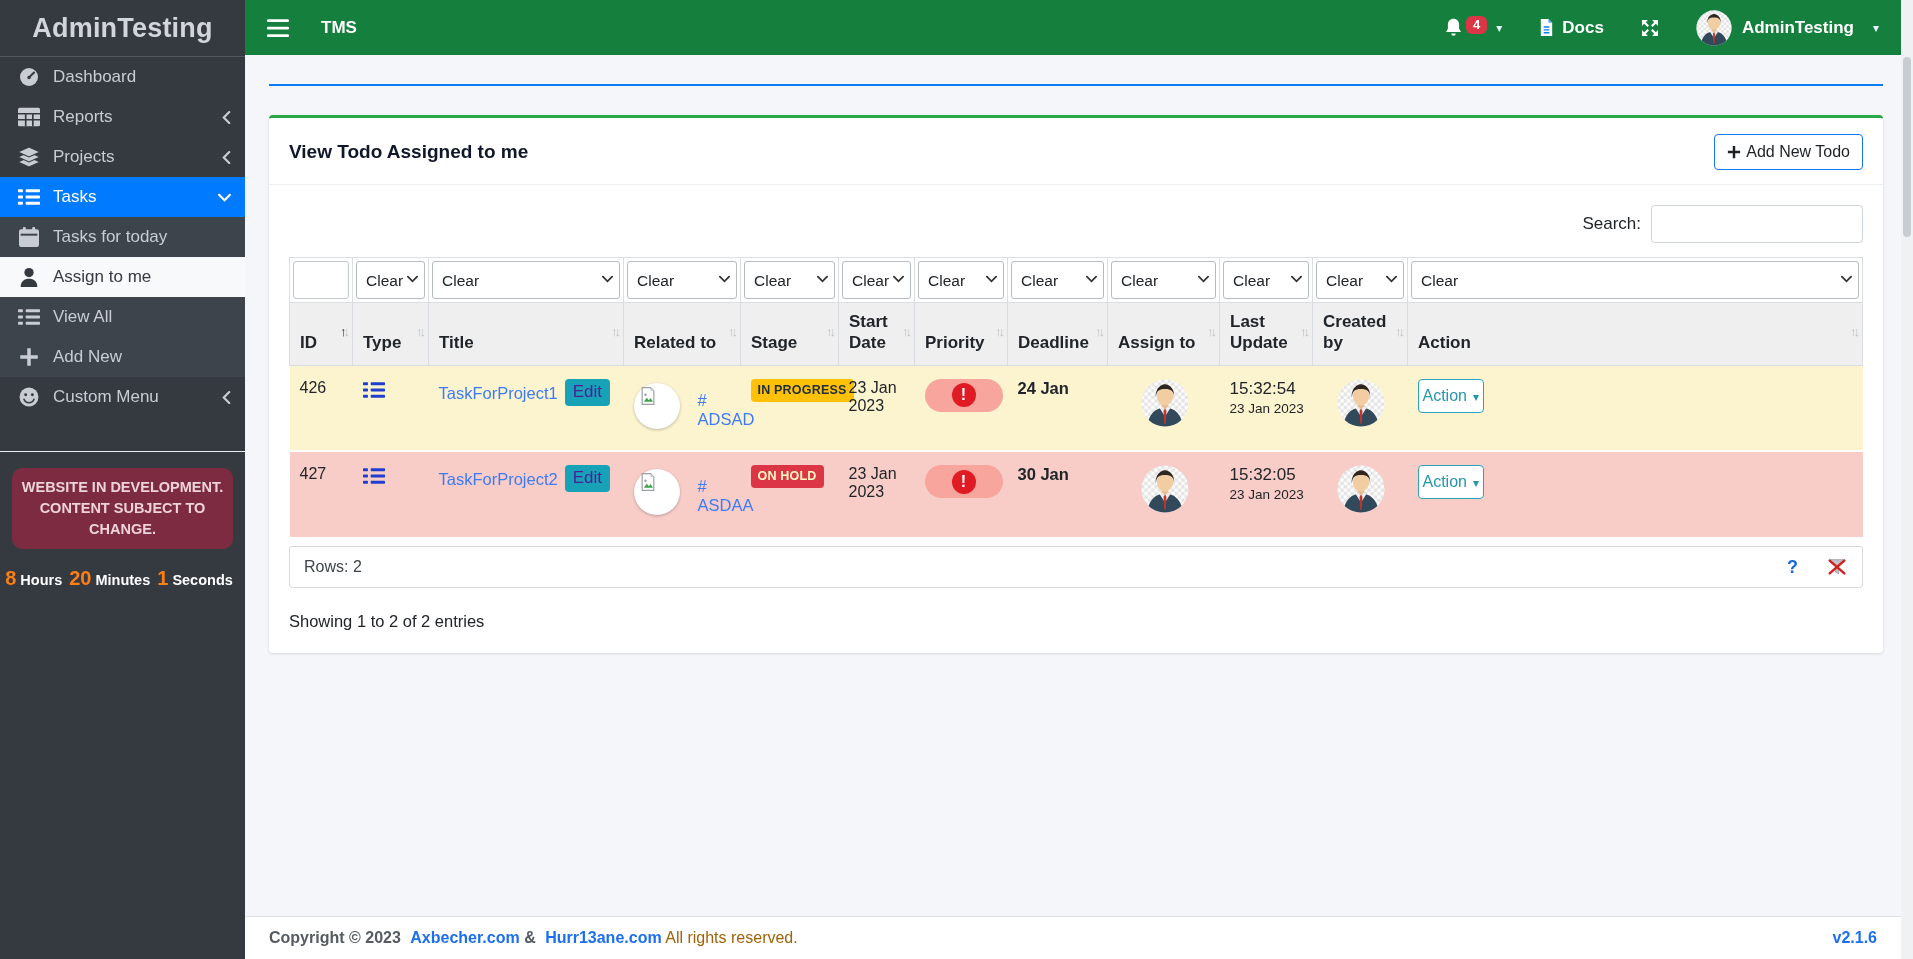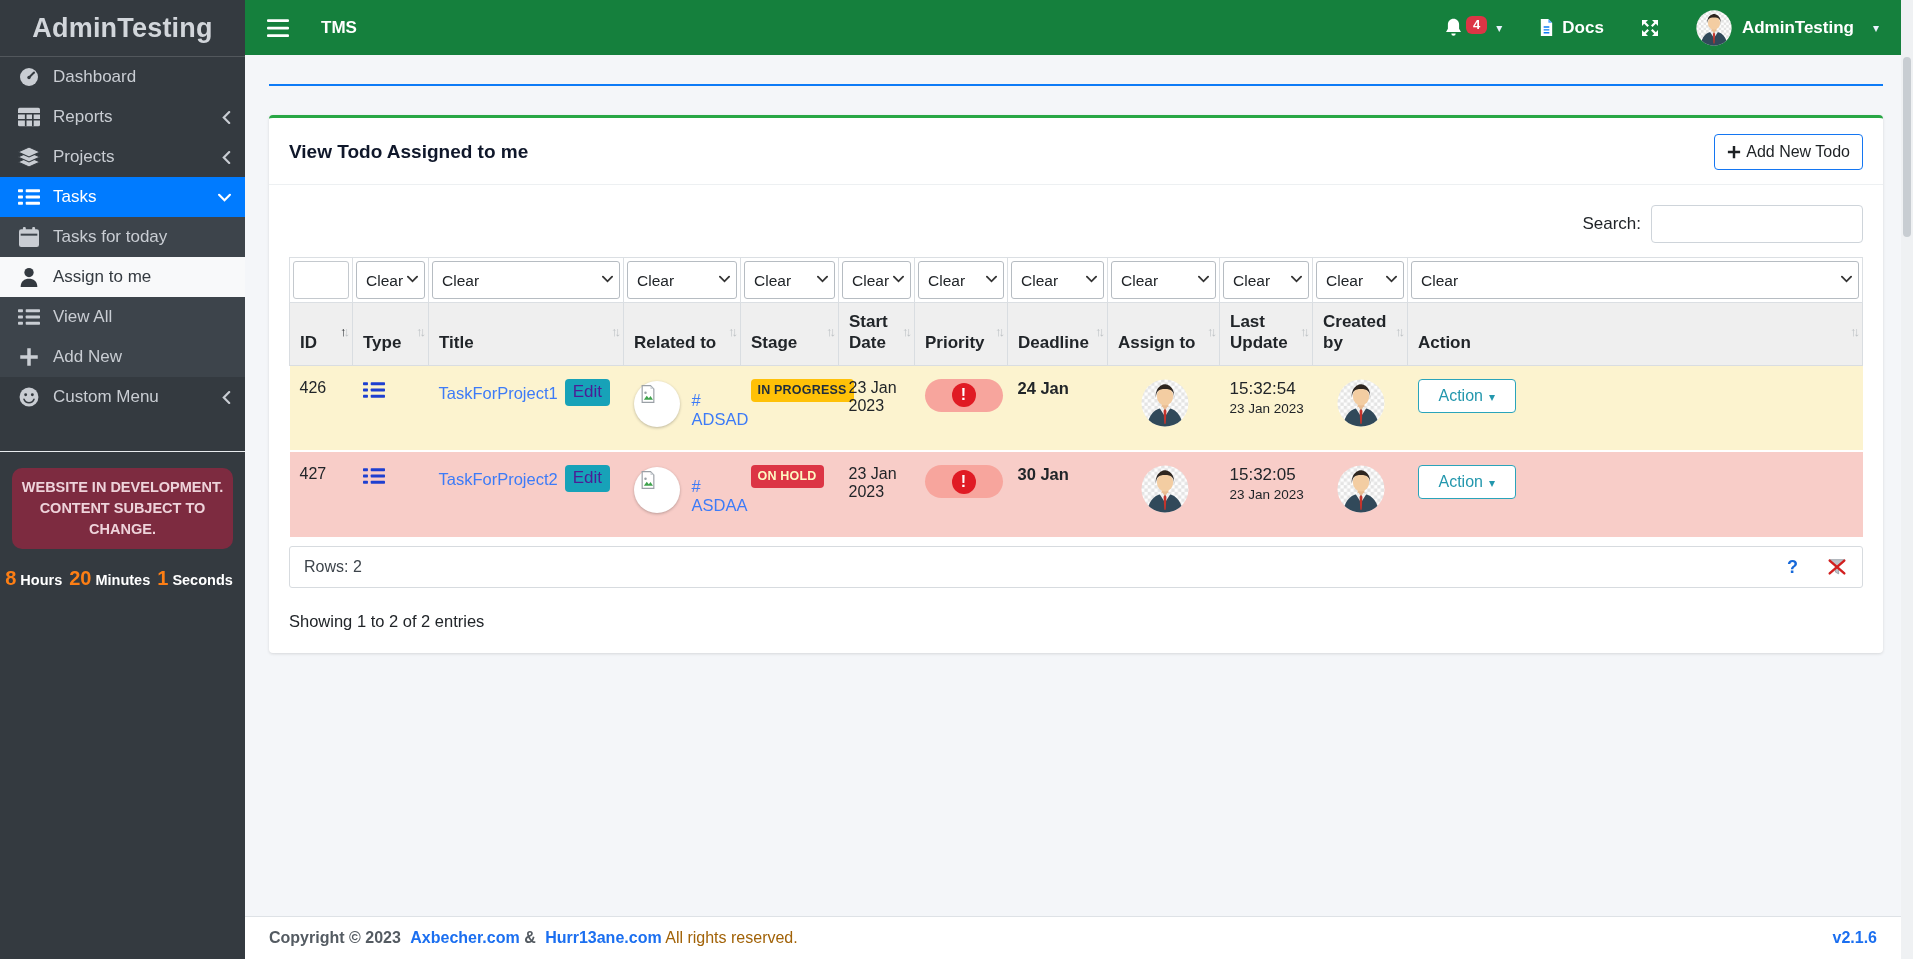--- a/index.html
+++ b/index.html
@@ -85,40 +85,40 @@
   .sort .on { color:#212529; }
 
   tbody td { vertical-align:top; padding:13px 8px 13px 10px; font-size:16px; height:86px; }
   tbody tr.row-yellow td { background:#fcf3cf; }
   tbody tr.row-pink td { background:#f8cdc8; border-top:2px solid #fff; }
 
   .type-ic { width:22px; height:18px; color:#1e3fd0; margin-top:2px; }
   a.cell-link { color:#3d7bf7; text-decoration:none; font-size:16.5px; cursor:pointer; }
   .edit-badge { display:inline-block; background:#17a2b8; color:#4c1d95; font-size:17px; font-weight:400;
     border-radius:4px; padding:3px 8px 4px; margin-left:7px; cursor:pointer; vertical-align:2px; }
-  .rel-wrap { display:flex; align-items:center; gap:12px; }
+  .rel-wrap { display:flex; align-items:flex-end; gap:18px; }
   .img-circle { width:46px; height:46px; border-radius:50%; background:#fff; flex-shrink:0;
     box-shadow:0 1px 3px rgba(0,0,0,.25); position:relative; }
   .broken-ic { width:20px; height:20px; position:absolute; top:3px; left:4px; }
   .rel-wrap a { margin-top:12px; }
   .stage-badge { display:inline-block; font-size:12.5px; font-weight:700; border-radius:4px;
     padding:4px 7px 5px; letter-spacing:.2px; white-space:nowrap; }
   .stage-warning { background:#ffc107; color:#1f2d3d; }
   .stage-danger { background:#dc3545; color:#fef9c3; }
   .prio-pill { width:78px; height:33px; border-radius:17px; background:#f7a59d;
     display:flex; align-items:center; justify-content:center; }
   .prio-circle { width:24px; height:24px; border-radius:50%; background:#e01b24; color:#fff;
     font-size:16px; font-weight:700; display:flex; align-items:center; justify-content:center; line-height:1; }
   .deadline { font-weight:700; font-size:16.5px; }
   .cell-avatar { text-align:center; }
   .avatar-lg { width:48px; height:48px; }
   .lu-time { font-size:17px; }
   .lu-date { font-size:13.5px; }
   .action-btn { background:#fff; border:1px solid #2aa4ba; color:#2397ad; border-radius:4px;
-    padding:7px 20px; font-size:16px; cursor:pointer; font-family:inherit; }
+    padding:7px 4px; font-size:16px; cursor:pointer; font-family:inherit; }
   .action-btn .caret { color:#2397ad; margin-left:6px; }
 
   .rows-bar { margin-top:9px; border:1px solid #d7dbdf; border-radius:3px; background:#fff;
     height:42px; display:flex; align-items:center; padding:0 14px; font-size:16px; color:#3d444b; }
   .rows-bar .bar-right { margin-left:auto; display:flex; align-items:center; gap:28px; }
   .help-q { color:#1668d9; font-weight:700; font-size:18px; cursor:pointer; }
   .clearf-ic { width:22px; height:22px; cursor:pointer; }
   .showing { margin-top:24px; font-size:16.5px; color:#212529; }
 
   .footer { height:43px; background:#fff; border-top:1px solid #dee2e6; display:flex; align-items:center;

